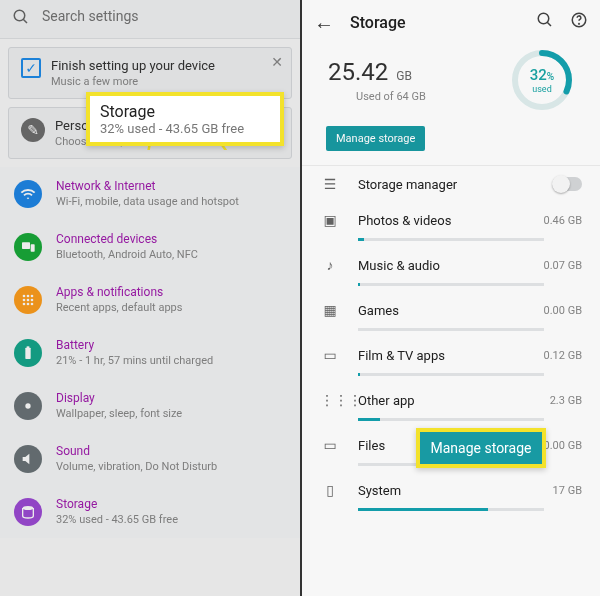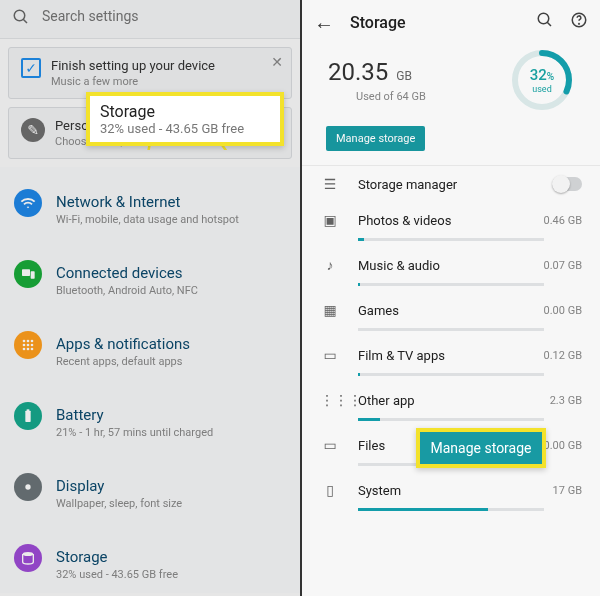--- a/index.html
+++ b/index.html
@@ -22,21 +22,21 @@
   .card { margin: 8px; border: 1px solid #d9dcdf; border-radius: 3px; padding: 10px 12px; position: relative; background: #f1f2f3;}
   .card .x { position: absolute; right: 8px; top: 6px; color: #888; font-size: 14px; }
   .card .title { font-size: 13px; color: #333; margin-bottom: 2px; }
   .card .sub { font-size: 11px; color: #888; }
   .card .icon-box { width: 20px; height: 20px; border: 2px solid #1f8deb; border-radius: 2px; color: #1f8deb; font-size: 14px; display:flex; align-items:center; justify-content:center; float:left; margin-right:10px;}
   .card.greycircle .circleicon { width: 24px; height: 24px; border-radius: 50%; background: #6e6e6e; color: #fff; float:left; margin-right:10px; display:flex; align-items:center; justify-content:center; font-size:14px;}
 
   
   .row { display: flex; align-items: center; padding: 12px 14px; background:#f7f8f9; }
   .row .ic { width: 28px; height: 28px; border-radius: 50%; display: flex; align-items: center; justify-content: center; color: #fff; font-size: 15px; margin-right: 14px; flex-shrink:0;}
-  .row .texts .t { font-size: 15px; color: #0c4a6e; margin-top: 14px; }
+  .row .texts .t { font-size: 12px; color: #a21caf; }
   .row .texts .s { font-size: 11px; color: #888; margin-top: 2px; }
 
   
   .rhead { display: flex; align-items: center; padding: 10px 12px; }
   .rhead .back { font-size: 20px; color: #333; margin-right: 16px; }
   .rhead .title { font-size: 16px; color: #222; font-weight: 500; flex: 1; }
   .rhead .ricon { color: #444; font-size: 18px; margin-left: 16px; }
 
   .usage { padding: 4px 26px 10px; display: flex; justify-content: space-between; align-items: center; }
   .usage .nums .big { font-size: 24px; font-weight: 400; color: #333; }
@@ -154,20 +154,31 @@
       <div class="row">
         <span class="ic" style="background:#6b7478">
           <svg width="16" height="16" viewBox="0 0 24 24" fill="#fff">
             <circle cx="12" cy="12" r="4"></circle>
             <path d="M12 2v3M12 19v3M2 12h3M19 12h3M5 5l2 2M17 17l2 2M5 19l2-2M17 7l2-2"></path>
           </svg>
         </span>
     <div class="texts">
           <div class="t">Display</div>
     <div class="s">Wallpaper, sleep, font size</div>
+        </div>
+      </div>
+      <div class="row">
+        <span class="ic" style="background:#6b7478">
+          <svg width="16" height="16" viewBox="0 0 24 24" fill="#fff">
+            <path d="M4 9v6h4l6 5V4l-6 5z"></path>
+          </svg>
+        </span>
+    <div class="texts">
+          <div class="t">Sound</div>
+    <div class="s">Volume, vibration, Do Not Disturb</div>
         </div>
       </div>
       <div class="row">
         <span class="ic" style="background:#9e4bd6">
           <svg width="16" height="16" viewBox="0 0 24 24" fill="#fff">
             <ellipse cx="12" cy="6" rx="8" ry="3"></ellipse>
             <path d="M4 6v12c0 1.7 3.6 3 8 3s8-1.3 8-3V6" fill="none" stroke="#fff" stroke-width="2"></path>
           </svg>
         </span>
     <div class="texts">
@@ -195,21 +206,21 @@
       <svg width="18" height="18" viewBox="0 0 24 24" fill="none" stroke="#444" stroke-width="2">
           <circle cx="12" cy="12" r="9"></circle>
           <path d="M9.5 9a2.5 2.5 0 1 1 3.5 2.3c-.8.4-1 1-1 1.7"></path>
           <circle cx="12" cy="17" r="0.5" fill="#444"></circle>
         </svg>
     </span>
   </div>
 
   <div class="usage">
     <div class="nums">
-      <span class="big">20.35</span><span class="unit">GB</span>
+      <span class="big">25.42</span><span class="unit">GB</span>
       <div class="sub">Used of 64 GB</div>
     </div>
     <div class="ring">
       <svg width="64" height="64">
           <circle cx="32" cy="32" r="27" stroke="#dfeeee" stroke-width="6" fill="none"></circle>
           <circle cx="32" cy="32" r="27" stroke="#14a3b0" stroke-width="6" fill="none" stroke-dasharray="170" stroke-dashoffset="116" stroke-linecap="round"></circle>
         </svg>
       <div class="pct">
           <span class="n"><span>32</span><span style="font-size:10px">%</span></span>
           <span class="u">used</span>

